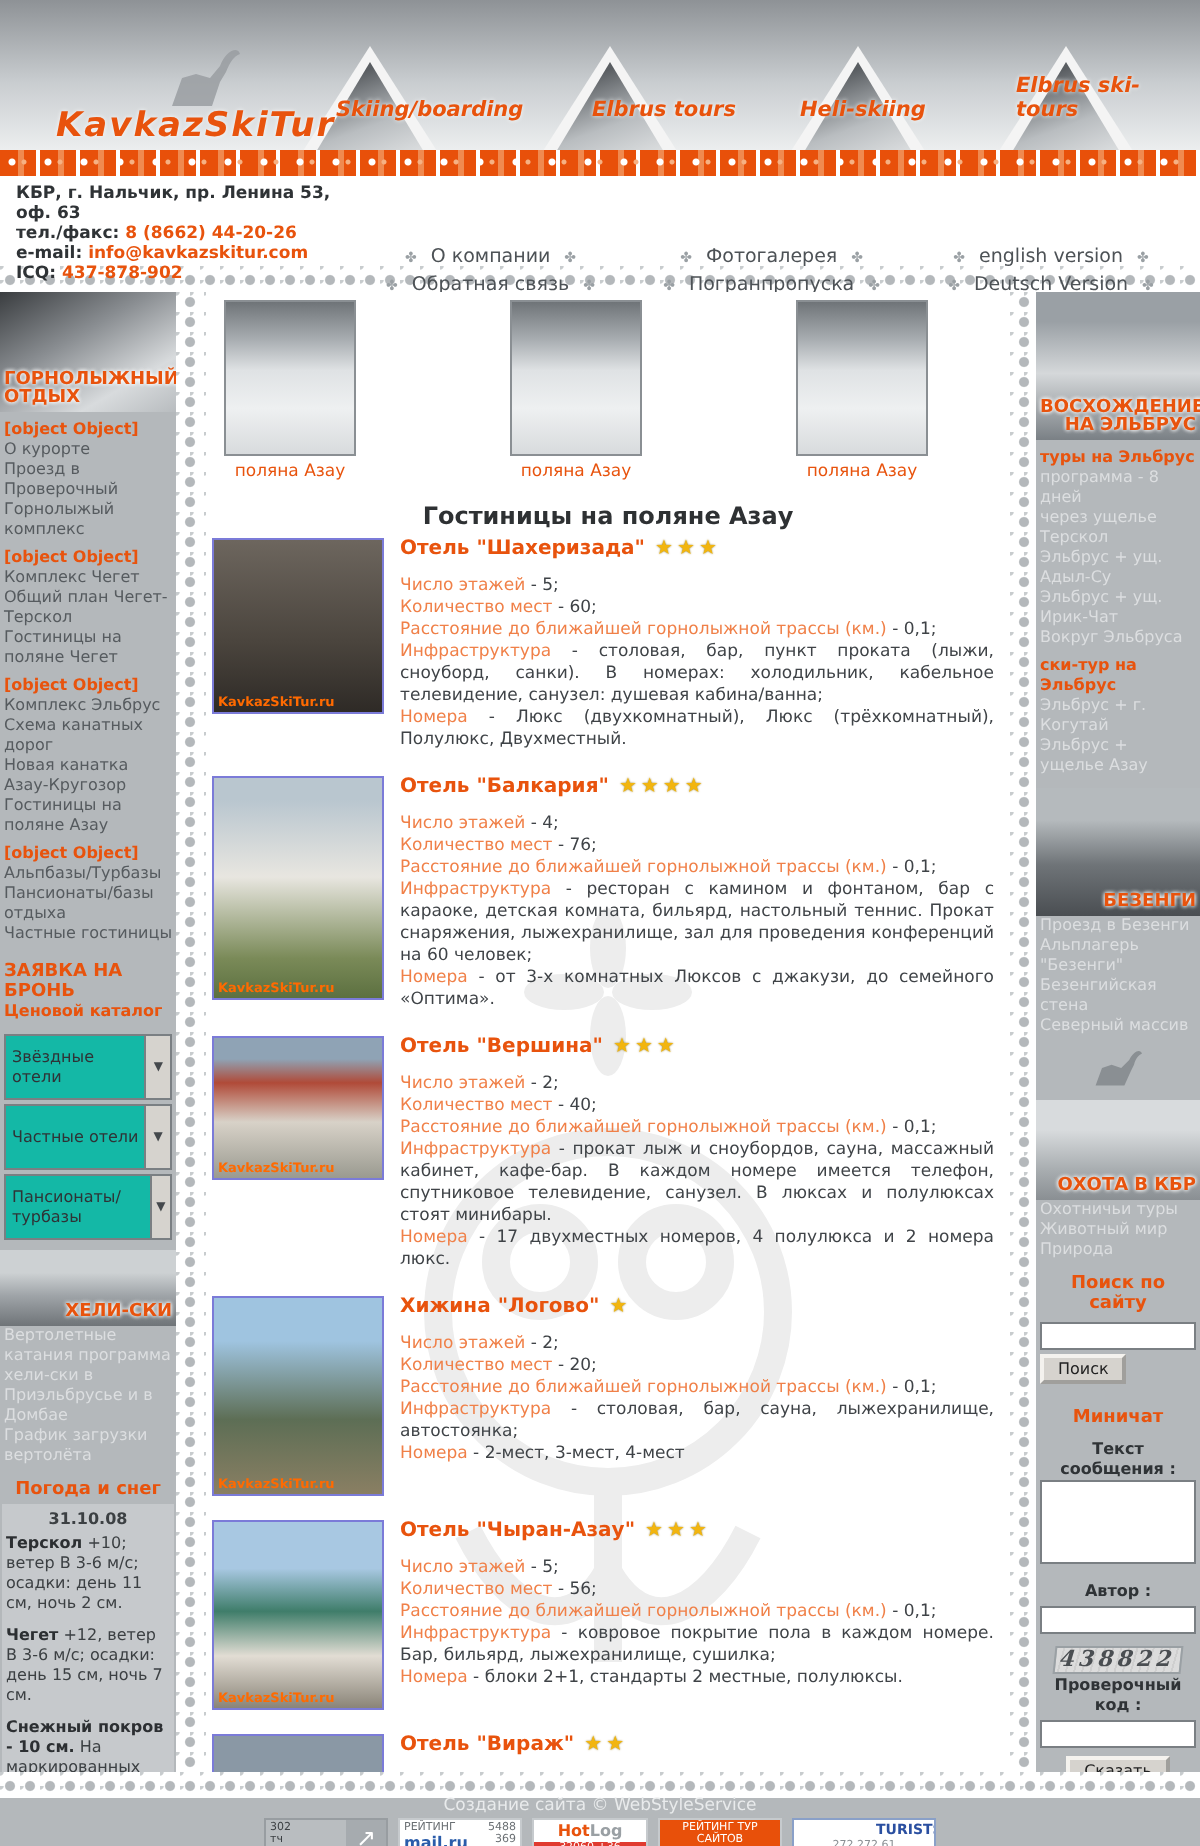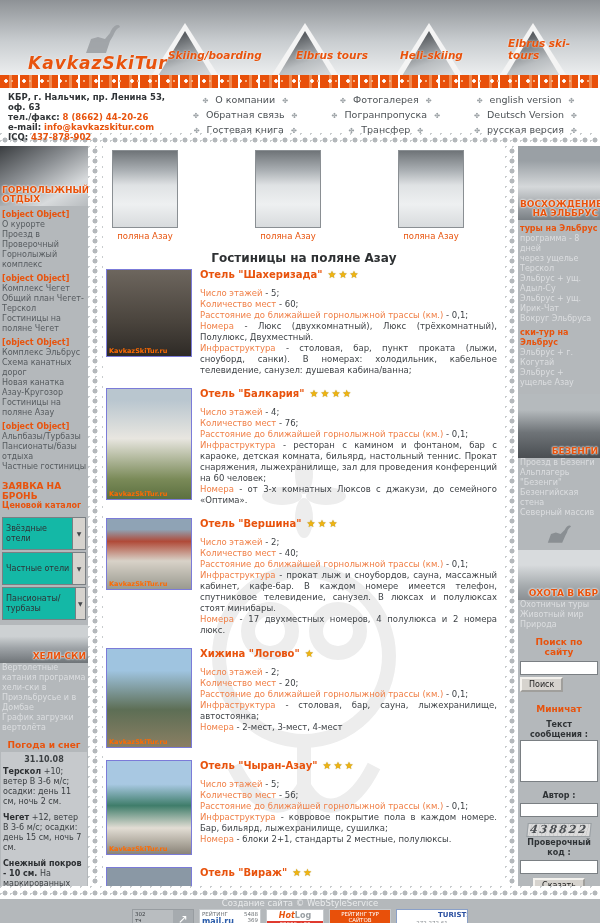--- a/index.html
+++ b/index.html
@@ -33,21 +33,21 @@
     background-image:
       radial-gradient(circle at 6px 6px, #fff 1.5px, transparent 2px),
       radial-gradient(circle at 12px 6px, #f6b183 1px, transparent 1.5px),
       repeating-linear-gradient(90deg,#e8500a 0 9px,#f08a50 9px 12px,#e8500a 12px 18px,#fff 18px 20px);
     background-size:18px 13px, 18px 13px, auto; }
 
   
   .info-bar { height:45px; background:#fff; display:flex; padding:4px 6px 2px 8px; }
   .contact { width:168px; font-size:8.5px; line-height:10px; color:#2f3336; font-weight:bold; }
   .contact .orange { color:#e8530d; }
-  .menu-cols { flex:1; display:flex; justify-content:space-around; padding-top:1px; }
+  .menu-cols { flex:1; display:flex; justify-content:space-around; padding-top:1px;margin-top:29px; }
   .menu-col { text-align:center; }
   .menu-item { font-size:9.5px; line-height:13px; color:#4d5256; cursor:pointer; white-space:nowrap; }
   .menu-item::before, .menu-item::after { content:"✤"; color:#9aa0a4; font-size:7px; margin:0 7px; }
 
   
   .lace-h { height:13px; background-color:#fff;
     background-image: radial-gradient(circle at 5px 7px, #b4b8bb 2.2px, transparent 2.8px),
                       radial-gradient(circle at 0px 0px, #c8ccce 1.6px, transparent 2.1px);
     background-size:10px 13px, 10px 7px; }
   .lace-v { background-color:#fff; flex:none;
@@ -135,21 +135,21 @@
   .bnr { height:20px; font-size:5.5px; line-height:6px; display:flex; cursor:pointer; overflow:hidden; }
   .b1 { width:62px; background:#b9bdc0; border:1px solid #989da1; color:#3c4043; }
   .b1 .col { padding:1px 2px; text-align:left; }
   .b1 .arr { margin-left:auto; width:20px; background:#a6abaf; color:#fff; font-size:12px; line-height:18px; text-align:center; }
   .b2 { width:62px; background:#fff; border:1px solid #c6cacd; color:#6a6f73; }
   .b2 .l { flex:1; padding:1px 2px; text-align:left; }
   .b2 .mail { color:#2a5caa; font-weight:bold; font-size:8px; line-height:9px; }
   .b2 .r { width:16px; padding:1px 2px 0 0; text-align:right; }
   .b3 { width:58px; background:#fff; border:1px solid #c6cacd; flex-direction:column; }
   .b3 .hot { font-size:8px; line-height:11px; color:#9aa0a4; font-weight:bold; }
-  .b3 .hot b { color:#e8530d;font-style:italic; }
+  .b3 .hot b { color:#e8530d; }
   .b3 .strip { background:#e03a2f; color:#fff; flex:1; line-height:7px; }
   .b4 { width:62px; background:#fff; border:1px solid #c6cacd; flex-direction:column; }
   .b4 .top { background:#e8500a; color:#fff; flex:1; padding-top:1px; }
   .b5 { width:72px; background:#fff; border:1px solid #8aa0c8; flex-direction:column; }
   .b5 .t { color:#2a4fa0; font-weight:bold; font-size:7px; line-height:10px;margin-left:41px; }
   .b5 .n { color:#8a8f93; }
 </style>
 </head>
 <body>
 
@@ -368,27 +368,27 @@
                       <span class="fl">Количество мест</span>
                       <span>- 60;</span>
                     </div>
 
                     <div class="h-line">
                       <span class="fl">Расстояние до ближайшей горнолыжной трассы (км.)</span>
                       <span>- 0,1;</span>
                     </div>
 
                     <div class="h-line">
+                      <span class="fl">Инфраструктура</span>
+                      <span>- столовая, бар, пункт проката (лыжи, сноуборд, санки). В номерах: холодильник, кабельное телевидение, санузел: душевая кабина/ванна;</span>
+                    </div>
+
+                    <div class="h-line">
                       <span class="fl">Номера</span>
                       <span>- Люкс (двухкомнатный), Люкс (трёхкомнатный), Полулюкс, Двухместный.</span>
-                    </div>
-
-                    <div class="h-line">
-                      <span class="fl">Инфраструктура</span>
-                      <span>- столовая, бар, пункт проката (лыжи, сноуборд, санки). В номерах: холодильник, кабельное телевидение, санузел: душевая кабина/ванна;</span>
                     </div>
                   </div>
               </div>
             </article>
 
             <article class="hotel">
               <div class="h-photo">
                 <span class="wm">KavkazSkiTur.ru</span>
               </div>
               <div class="h-body">

